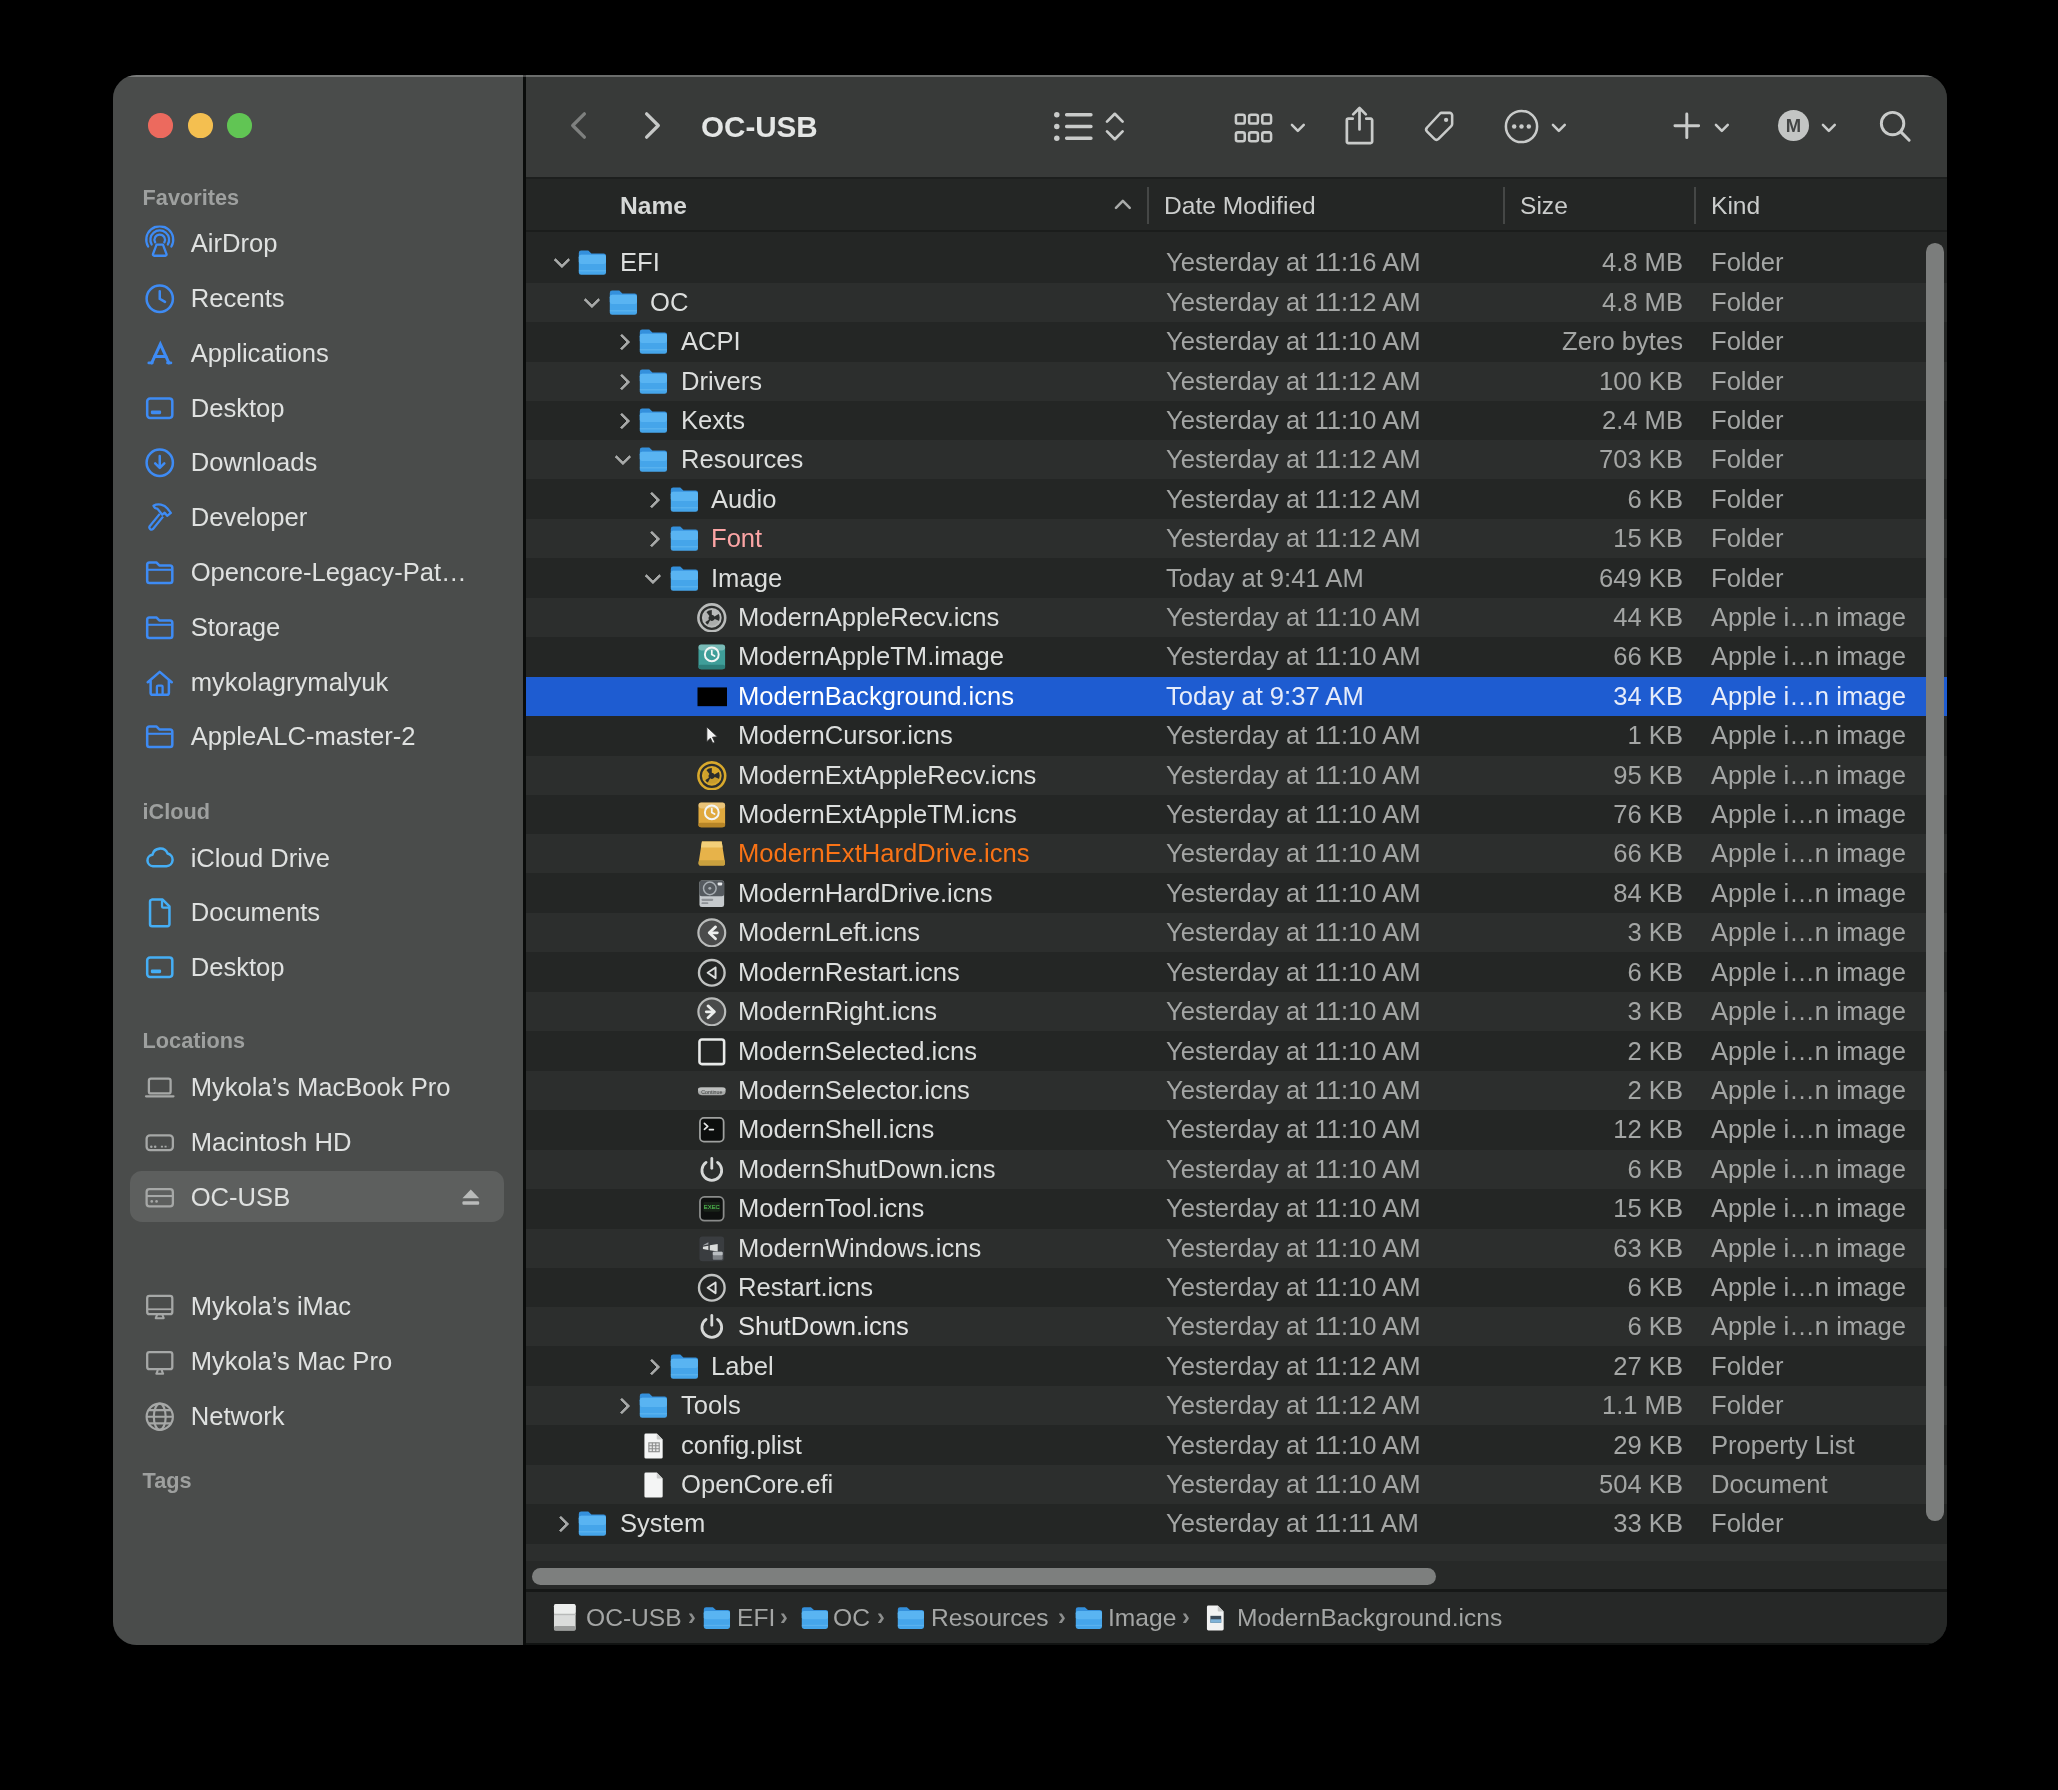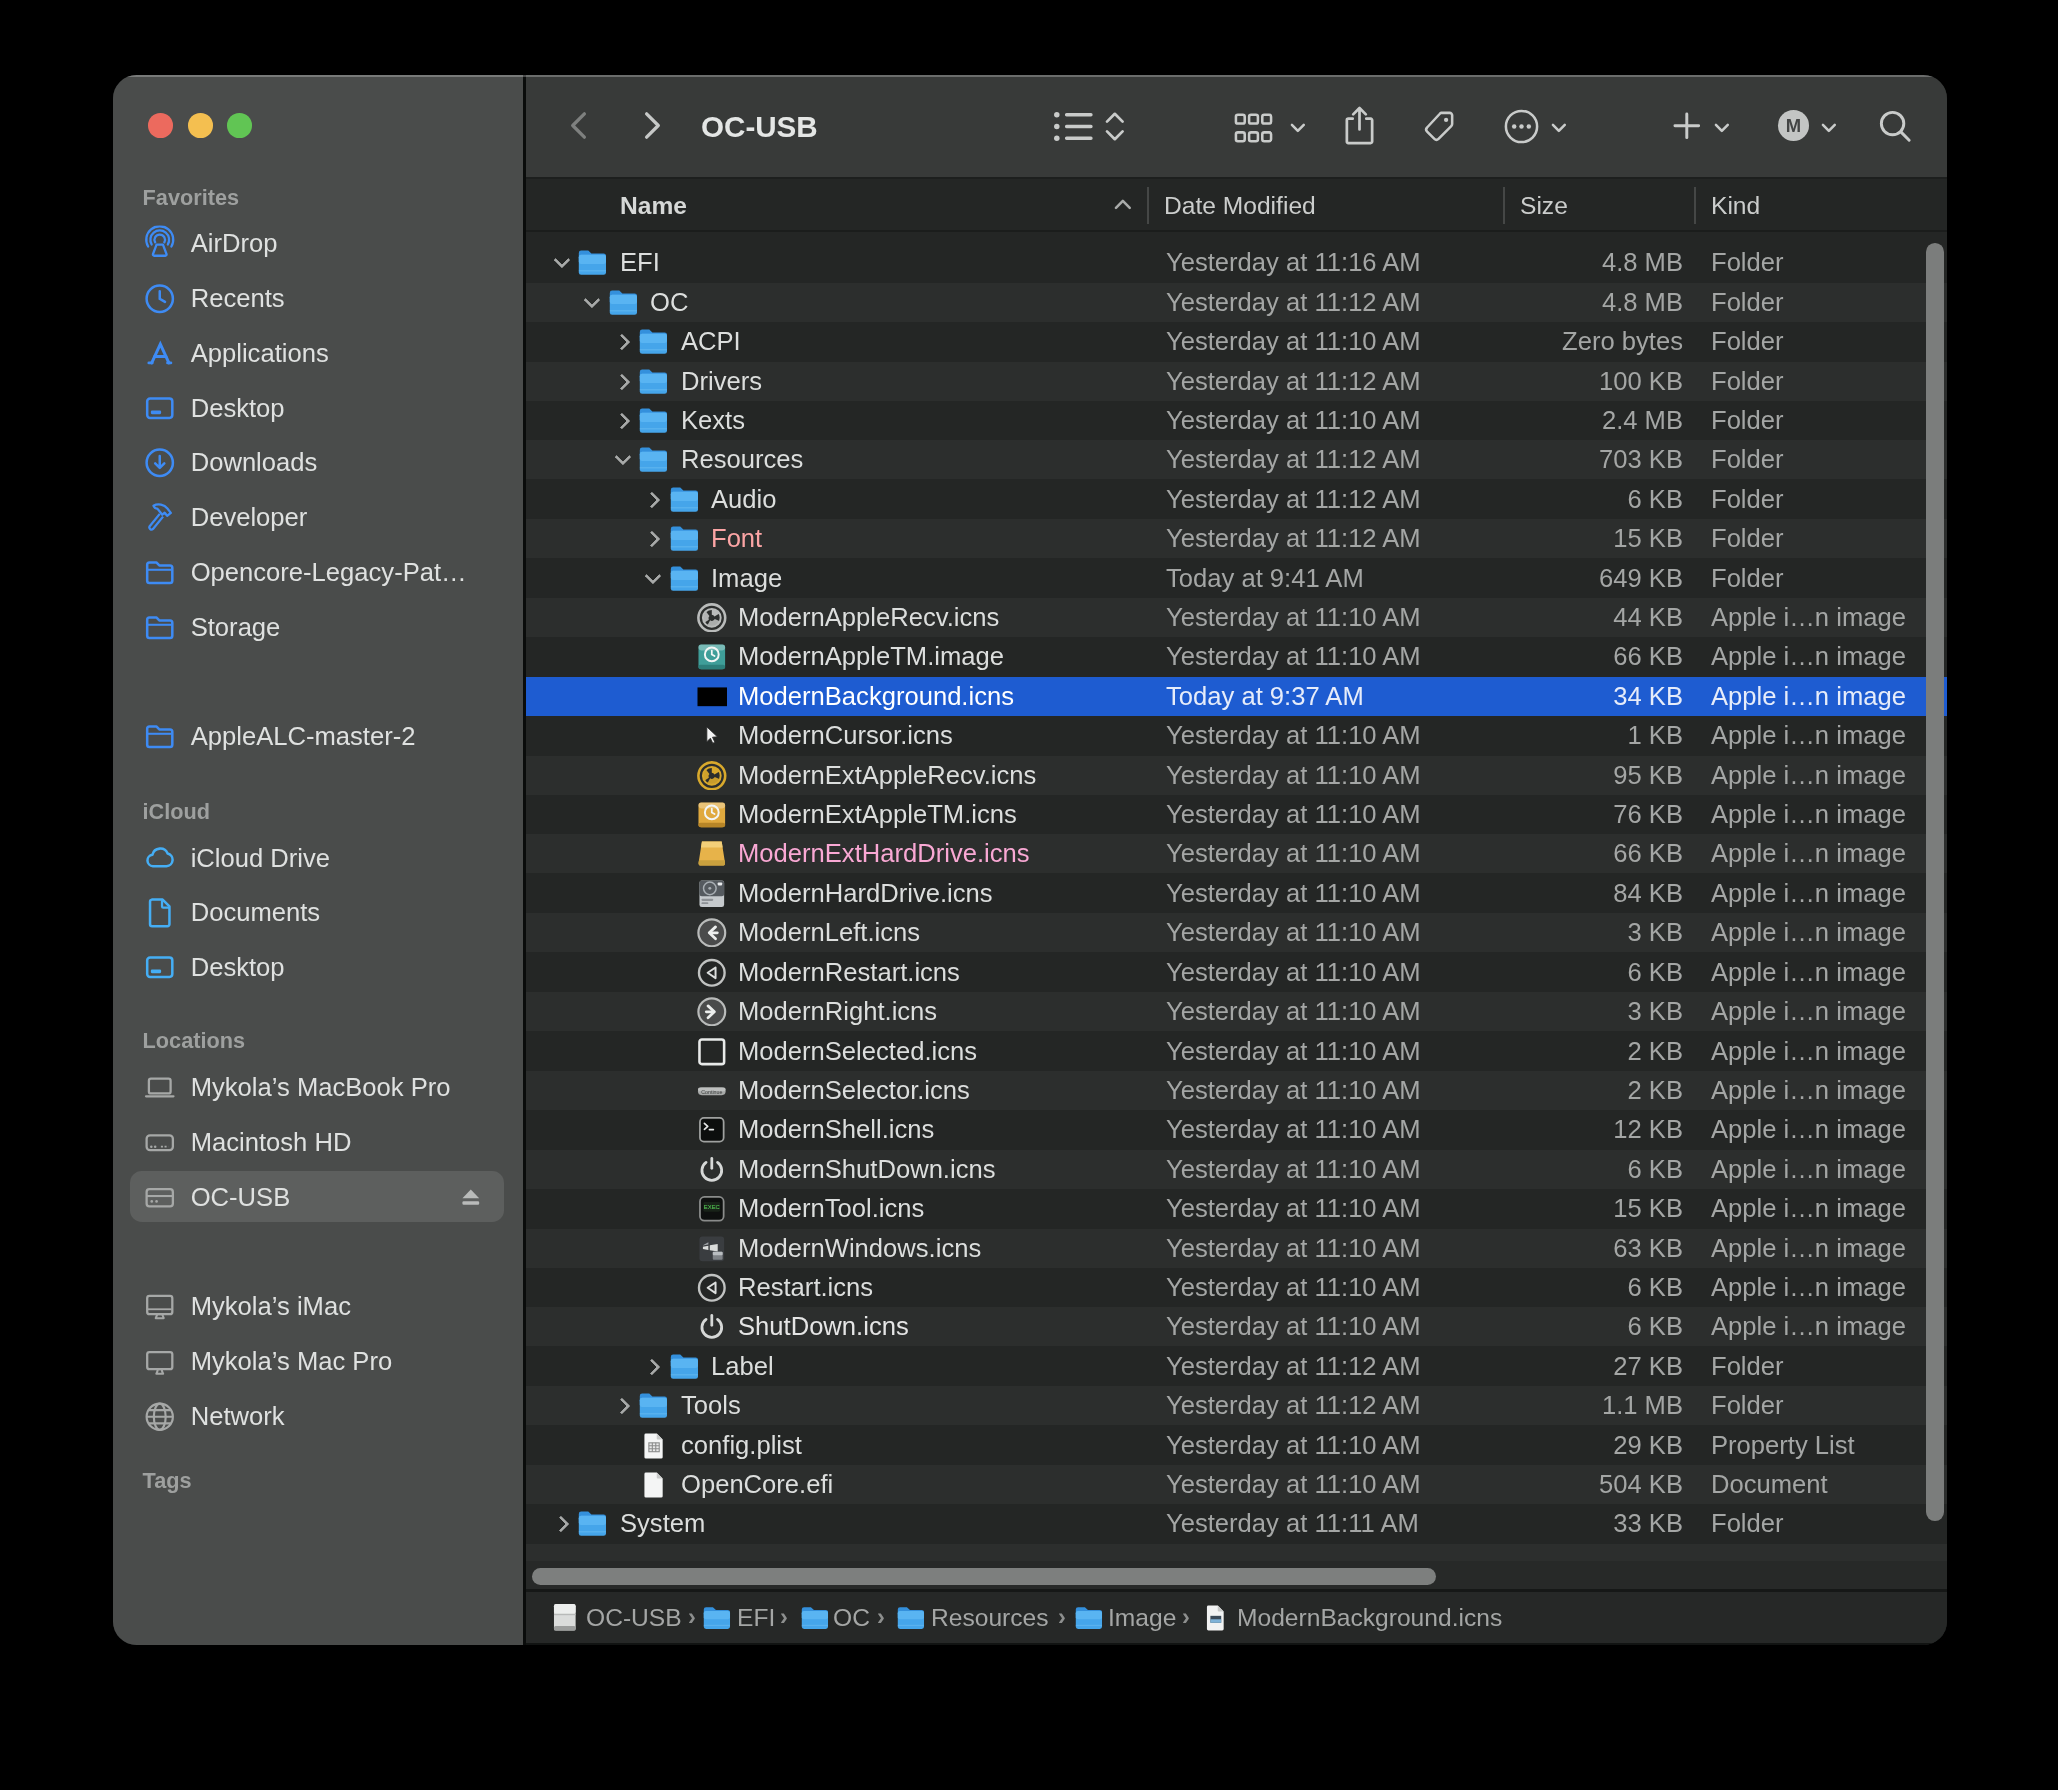--- a/index.html
+++ b/index.html
@@ -117,20 +117,27 @@
           </svg></div>
         <div class="sbt">Opencore-Legacy-Pat…</div>
       </div>
 <div class="sbi" style="top:525px">
         <div class="sbic"><svg width="31.5" height="31.5" viewBox="0 0 32 32">
             <path d="M5 9 a2 2 0 0 1 2 -2 h6 l2.6 2.6 h9.4 a2 2 0 0 1 2 2 v11.4 a2 2 0 0 1 -2 2 h-18 a2 2 0 0 1 -2 -2 z" fill="none" stroke="#3e8bf4" stroke-width="2.2" stroke-linejoin="round"></path>
             <path d="M5.5 13.4 h21" stroke="#3e8bf4" stroke-width="1.8"></path>
           </svg></div>
         <div class="sbt">Storage</div>
       </div>
+<div class="sbi" style="top:580px">
+        <div class="sbic"><svg width="31.5" height="31.5" viewBox="0 0 32 32">
+            <path d="M5.5 15.5 L16 6.5 L26.5 15.5 M8 13.5 V25 a1.5 1.5 0 0 0 1.5 1.5 h13 A1.5 1.5 0 0 0 24 25 V13.5" fill="none" stroke="#3e8bf4" stroke-width="2.2" stroke-linecap="round" stroke-linejoin="round"></path>
+            <path d="M13.5 26 v-6.5 a1 1 0 0 1 1 -1 h3 a1 1 0 0 1 1 1 V26" fill="none" stroke="#3e8bf4" stroke-width="2"></path>
+          </svg></div>
+        <div class="sbt">mykolagrymalyuk</div>
+      </div>
 <div class="sbi" style="top:634px">
         <div class="sbic"><svg width="31.5" height="31.5" viewBox="0 0 32 32">
             <path d="M5 9 a2 2 0 0 1 2 -2 h6 l2.6 2.6 h9.4 a2 2 0 0 1 2 2 v11.4 a2 2 0 0 1 -2 2 h-18 a2 2 0 0 1 -2 -2 z" fill="none" stroke="#3e8bf4" stroke-width="2.2" stroke-linejoin="round"></path>
             <path d="M5.5 13.4 h21" stroke="#3e8bf4" stroke-width="1.8"></path>
           </svg></div>
         <div class="sbt">AppleALC-master-2</div>
       </div>
 <div class="sbh" style="top:721px">iCloud</div>
 <div class="sbi" style="top:756px">
         <div class="sbic"><svg width="31.5" height="31.5" viewBox="0 0 32 32">
@@ -466,21 +473,21 @@
       <div class="rkind" style="color:#a4a6a5">Apple i…n image</div>
     </div>
 <div class="row" style="top:759px;background:#2c2e2d">
       <div class="ric" style="left:171px">
         <svg width="29.6" height="29.6" viewBox="0 0 30 30">
           <path d="M5 2.5 h20 l3.4 21.5 a2.6 2.6 0 0 1 -2.6 2.9 H4.2 a2.6 2.6 0 0 1 -2.6 -2.9 Z" fill="#e7b34a"></path>
           <path d="M5 2.5 h20 l1 6.2 H4 Z" fill="#f3cf79"></path>
           <path d="M2 21.5 h26 l0.4 2.5 a2.6 2.6 0 0 1 -2.6 2.9 H4.2 a2.6 2.6 0 0 1 -2.6 -2.9 Z" fill="#c9a03e"></path>
         </svg>
       </div>
-      <div class="rname" style="left:212px;color:#f9a8d4">ModernExtHardDrive.icns</div>
+      <div class="rname" style="left:212px;color:#f97316">ModernExtHardDrive.icns</div>
       <div class="rdate" style="color:#a4a6a5">Yesterday at 11:10 AM</div>
       <div class="rsize" style="color:#a4a6a5">66 KB</div>
       <div class="rkind" style="color:#a4a6a5">Apple i…n image</div>
     </div>
 <div class="row" style="top:799px;background:#242625">
       <div class="ric" style="left:171px">
         <svg width="29.6" height="29.6" viewBox="0 0 30 30">
           <rect x="2.5" y="1.5" width="25" height="27" rx="2.4" fill="#c6cacd"></rect>
           <rect x="2.5" y="1.5" width="25" height="16" rx="2.4" fill="#555a5f"></rect>
           <circle cx="13" cy="9.5" r="6.4" fill="none" stroke="#a8aeb3" stroke-width="1.5"></circle>

